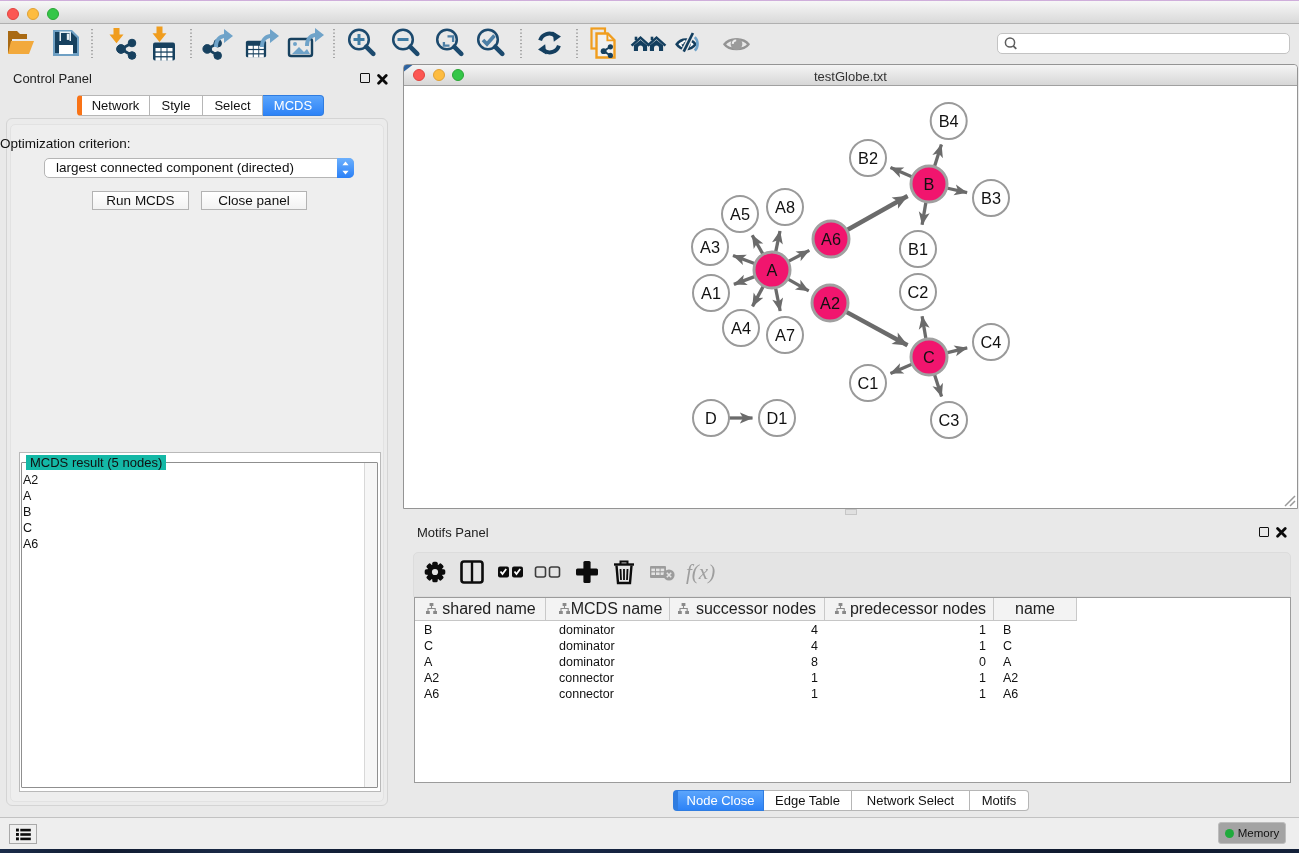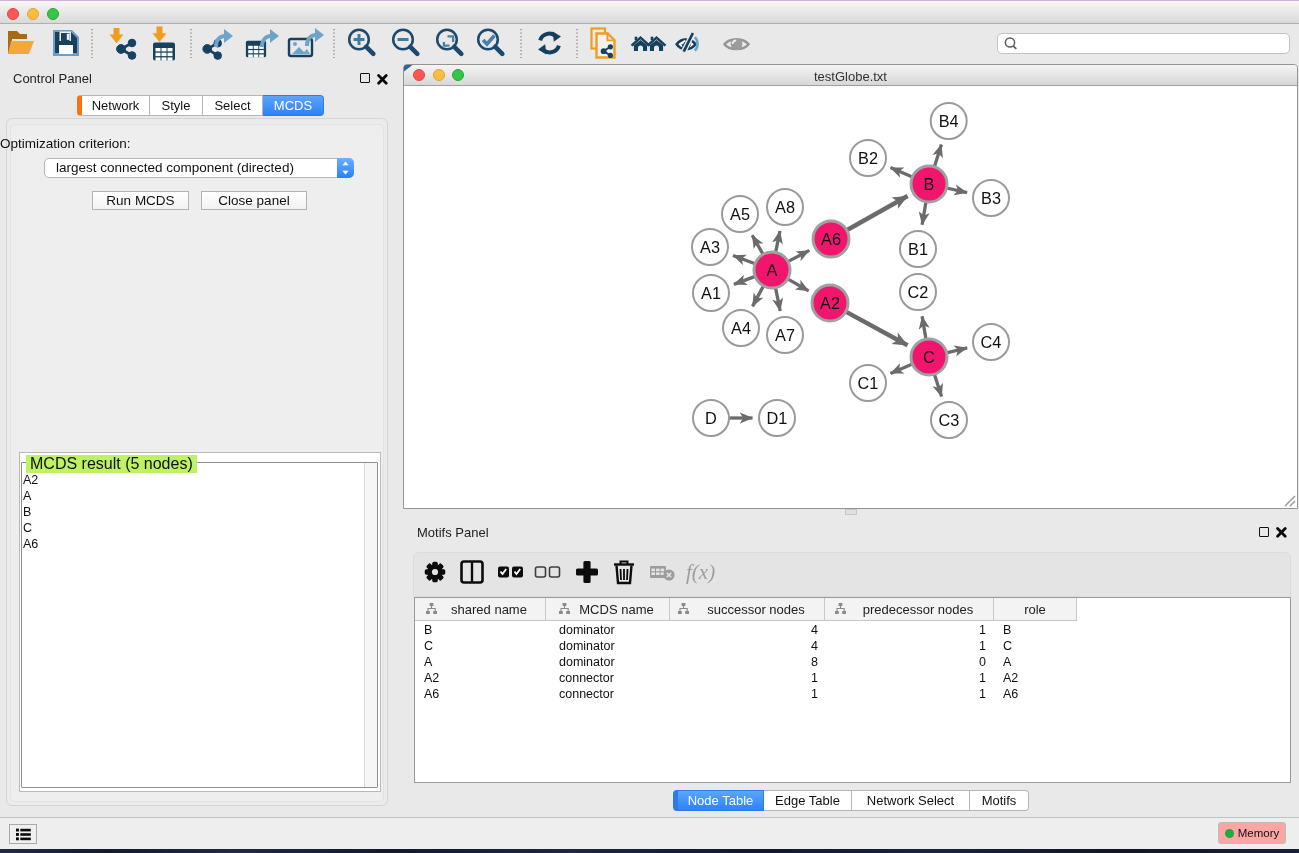--- a/index.html
+++ b/index.html
@@ -15,38 +15,38 @@
 .tab.last{border-radius:0 4px 4px 0}
 .tab.sel{background:linear-gradient(#5ba5fc,#2c82f7);border-color:#2f7ce0;color:#fff}
 #cp-outer{position:absolute;left:6px;top:118px;width:382px;height:688px;background:#ebebeb;border:1px solid #d4d4d4;border-radius:6px}
 #cp-inner{position:absolute;left:10px;top:124px;width:374px;height:678px;background:#eeeeee;border:1px solid #e2e2e2;border-radius:5px}
 #optlabel{position:absolute;left:0;top:136px;width:396px;text-align:left;font-size:13.5px;color:#111}
 #dropdown{position:absolute;left:44px;top:158px;width:310px;height:20px;background:#fff;border:1px solid #b5b5b5;border-radius:5px;font-size:13.5px;color:#111;line-height:18px;padding-left:11px}
 #dd-step{position:absolute;right:-1px;top:-1px;width:17px;height:20px;border-radius:0 5px 5px 0;background:linear-gradient(#6cb0fd,#2a80f7)}
 .btn{position:absolute;height:19px;background:linear-gradient(#ffffff,#f2f2f2);border:1px solid #b3b3b3;border-radius:0;font-size:13.5px;color:#111;text-align:center;line-height:17px}
 #fieldset-box{position:absolute;left:19px;top:452px;width:362px;height:340px;background:#fff;border:1px solid #b9b9b9}
 #fs-border{position:absolute;left:21px;top:462px;width:357px;height:326px;border:1px solid #8f8f8f;border-radius:1px}
-#fs-label{position:absolute;left:26px;top:455px;background:#bef264;padding:0 4px;font-size:16px;color:#111}
+#fs-label{position:absolute;left:26px;top:455px;background:#14b8a6;padding:0 4px;font-size:13px;color:#111}
 #fs-scroll{position:absolute;left:364px;top:463px;width:13px;height:324px;background:#f6f6f6;border-left:1px solid #d8d8d8}
 #fs-items{position:absolute;left:23px;top:472px;font-size:12.5px;color:#111;line-height:16px}
 
 #gwin{position:absolute;left:403px;top:64px;width:895px;height:445px;background:#fff;border:1px solid #949494;border-radius:4px 4px 0 0}
 #gtitle{position:absolute;left:0;top:0;width:893px;height:21px;background:linear-gradient(#f5f5f5,#d7d7d7);border-bottom:1px solid #a0a0a0;border-radius:4px 4px 0 0}
 #gtitle .t{position:absolute;width:100%;text-align:center;top:4px;font-size:13px;color:#333}
 
 #tp-title{position:absolute;left:417px;top:525px;font-size:13px;color:#222}
 #tp-toolbar{position:absolute;left:413px;top:552px;width:878px;height:45px;background:#e4e4e4;border:1px solid #dcdcdc;border-radius:5px 5px 0 0}
 #tbl{position:absolute;left:414px;top:597px;width:877px;height:186px;background:#fff;border:1px solid #9b9b9b}
 #tbl-head{position:absolute;left:0;top:0;width:662px;height:23px;background:#f3f3f3;border-bottom:1px solid #c6c6c6;font-size:12.5px;color:#222}
-.hc{position:absolute;top:0;height:22px;border-right:1px solid #c9c9c9;display:flex;align-items:center;justify-content:center;font-size:13px;color:#222}
+.hc{position:absolute;top:0;height:22px;border-right:1px solid #c9c9c9;display:flex;align-items:center;justify-content:center;font-size:16px;color:#222}
 .trow{position:absolute;font-size:12.5px;color:#111;height:16px;line-height:16px}
 .bt{position:absolute;top:790px;height:21px;display:flex;font-size:13px}
 #statusbar{position:absolute;left:0;top:817px;width:1299px;height:32px;background:#eeeeee;border-top:1px solid #c2c2c2}
 #darkstrip{position:absolute;left:0;top:849px;width:1299px;height:4px;background:linear-gradient(90deg,#1b2c4a,#101b30 8%,#1a2a47 18%,#0f1a30 30%,#182846 44%,#0e1830 58%,#162440 72%,#0d1628 86%,#14213a)}
-#memory{position:absolute;right:13px;top:822px;width:68px;height:22px;background:#fca5a5;border:1px solid #bdbdbd;border-radius:3px;font-size:11.5px;color:#111;display:flex;align-items:center;justify-content:center;gap:4px}
+#memory{position:absolute;right:13px;top:822px;width:68px;height:22px;background:#a3a3a3;border:1px solid #bdbdbd;border-radius:3px;font-size:11.5px;color:#111;display:flex;align-items:center;justify-content:center;gap:4px}
 #listbtn{position:absolute;left:9px;top:824px;width:28px;height:20px;background:#efefef;border:1px solid #a9a9a9;display:flex;align-items:center;justify-content:center}
 </style></head><body>
 <div id="titlebar">
  <div class="tl" style="left:7px;background:#fc5753;border:1px solid #e1443f"></div>
  <div class="tl" style="left:27px;background:#fdbc40;border:1px solid #e0a135"></div>
  <div class="tl" style="left:47px;background:#34c648;border:1px solid #2aa636"></div>
 </div>
 <svg id="tbicons" style="position:absolute;left:0;top:25px" width="1299" height="37">
 <defs>
 <g id="mag">
@@ -442,21 +442,21 @@
     </div>
  <div class="hc" style="left:131px;width:124px">
       <span style="margin-left:18px">MCDS name</span>
     </div>
  <div class="hc" style="left:255px;width:155px">
       <span style="margin-left:18px">successor nodes</span>
     </div>
  <div class="hc" style="left:410px;width:169px">
       <span style="margin-left:18px">predecessor nodes</span>
     </div>
- <div class="hc" style="left:579px;width:83px">role</div>
+ <div class="hc" style="left:579px;width:83px">name</div>
  <div class="trow" style="left:9px;top:24px">B</div>
     <div class="trow" style="left:144px;top:24px">dominator</div>
     <div class="trow" style="left:380px;top:24px;width:23px;text-align:right">4</div>
     <div class="trow" style="left:540px;top:24px;width:31px;text-align:right">1</div>
     <div class="trow" style="left:588px;top:24px">B</div>
  <div class="trow" style="left:9px;top:40px">C</div>
     <div class="trow" style="left:144px;top:40px">dominator</div>
     <div class="trow" style="left:380px;top:40px;width:23px;text-align:right">4</div>
     <div class="trow" style="left:540px;top:40px;width:31px;text-align:right">1</div>
     <div class="trow" style="left:588px;top:40px">C</div>
@@ -470,21 +470,21 @@
     <div class="trow" style="left:380px;top:72px;width:23px;text-align:right">1</div>
     <div class="trow" style="left:540px;top:72px;width:31px;text-align:right">1</div>
     <div class="trow" style="left:588px;top:72px">A2</div>
  <div class="trow" style="left:9px;top:88px">A6</div>
     <div class="trow" style="left:144px;top:88px">connector</div>
     <div class="trow" style="left:380px;top:88px;width:23px;text-align:right">1</div>
     <div class="trow" style="left:540px;top:88px;width:31px;text-align:right">1</div>
     <div class="trow" style="left:588px;top:88px">A6</div>
 </div>
 <div class="bt" style="left:673px">
- <div class="tab sel first" style="width:91px">Node Table</div>
+ <div class="tab sel first" style="width:91px">Node Close</div>
  <div class="tab" style="width:88px">Edge Table</div>
  <div class="tab" style="width:118px">Network Select</div>
  <div class="tab last" style="width:59px">Motifs</div>
 </div>
 <div id="statusbar"></div>
 <div id="listbtn">
     <svg width="15" height="13">
       <g fill="#0c0c0c">
         <rect x="0" y="0.6" width="2.9" height="2.9"></rect>
         <rect x="4.3" y="0.8" width="10.5" height="2.6"></rect>

